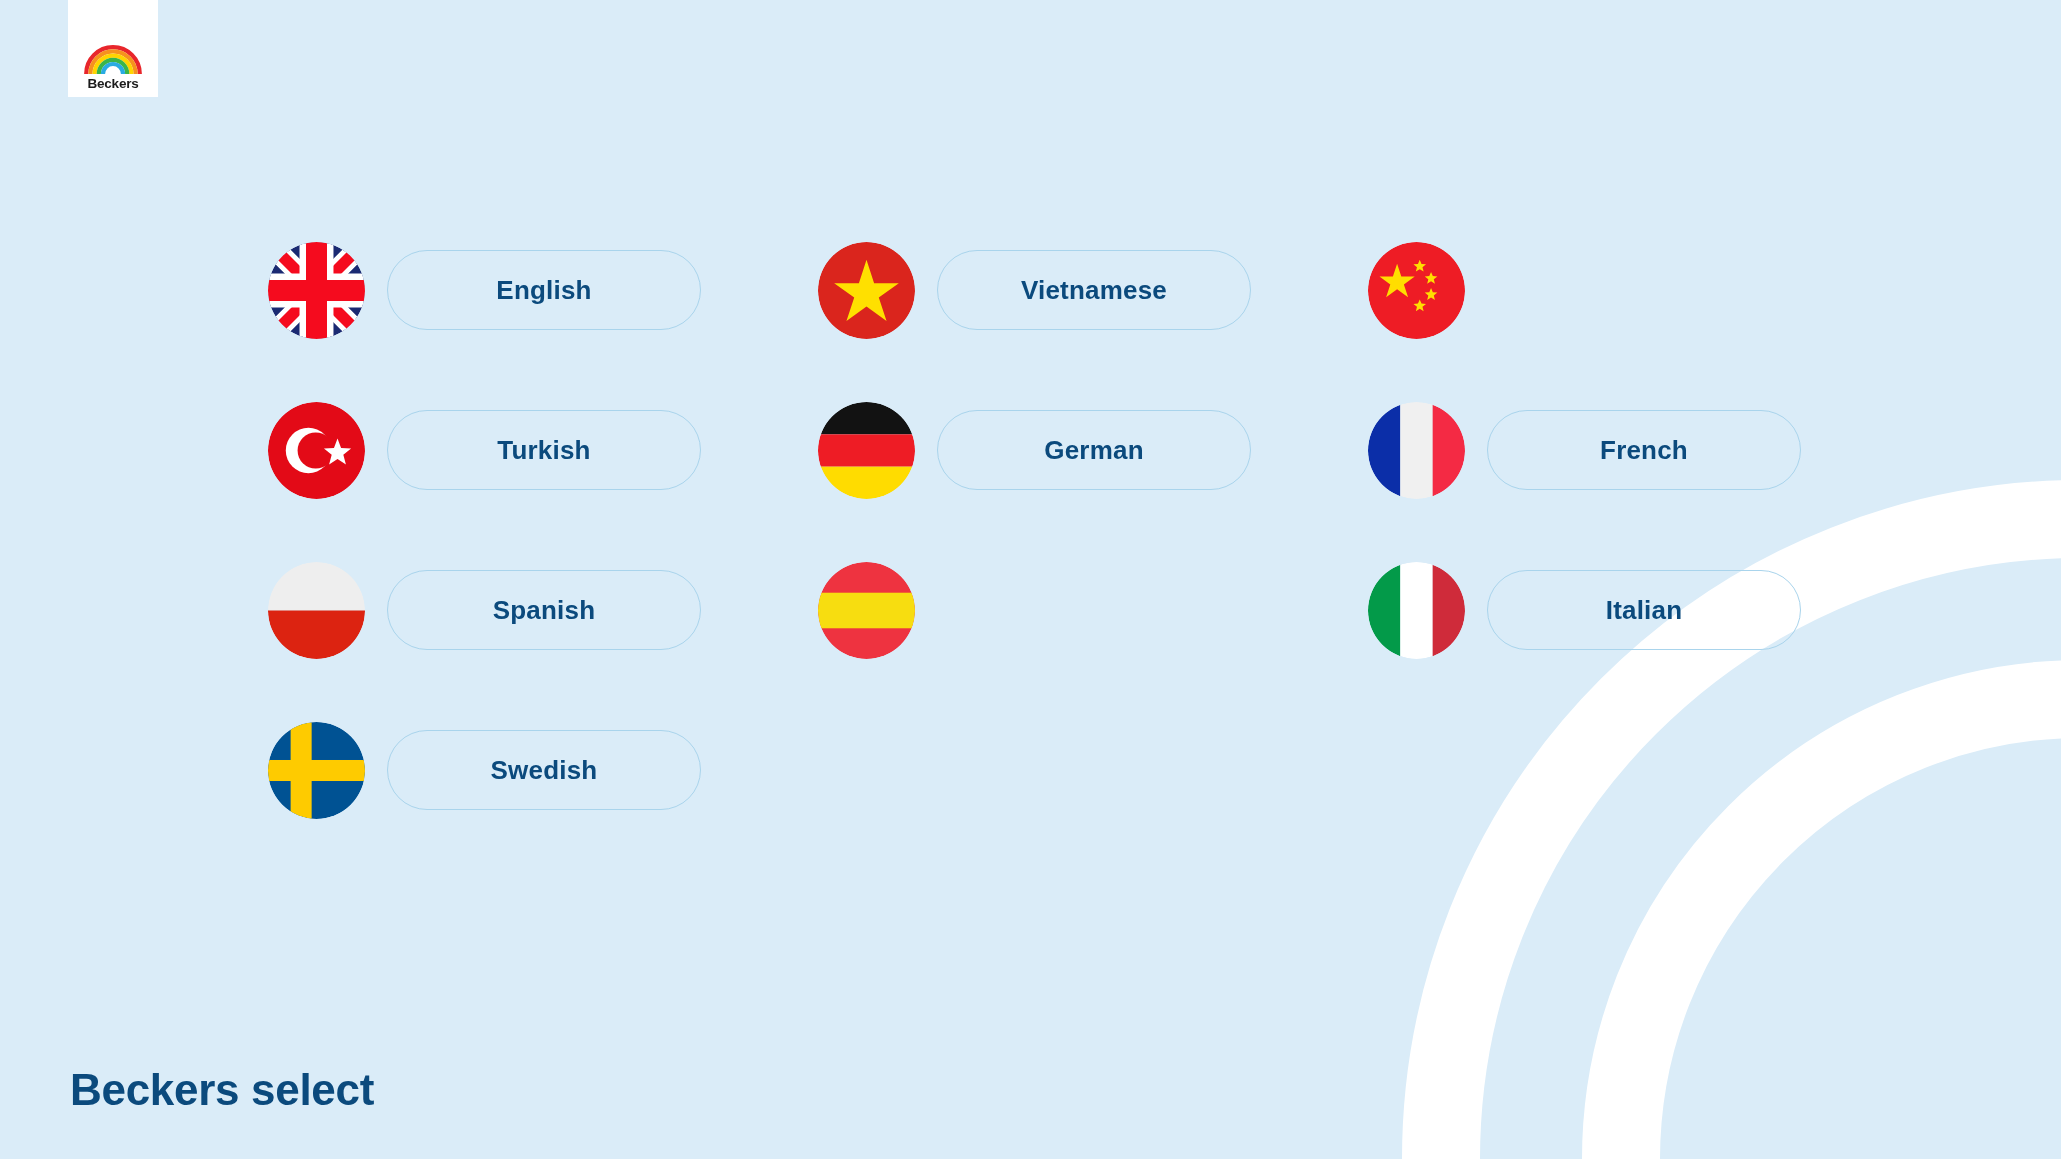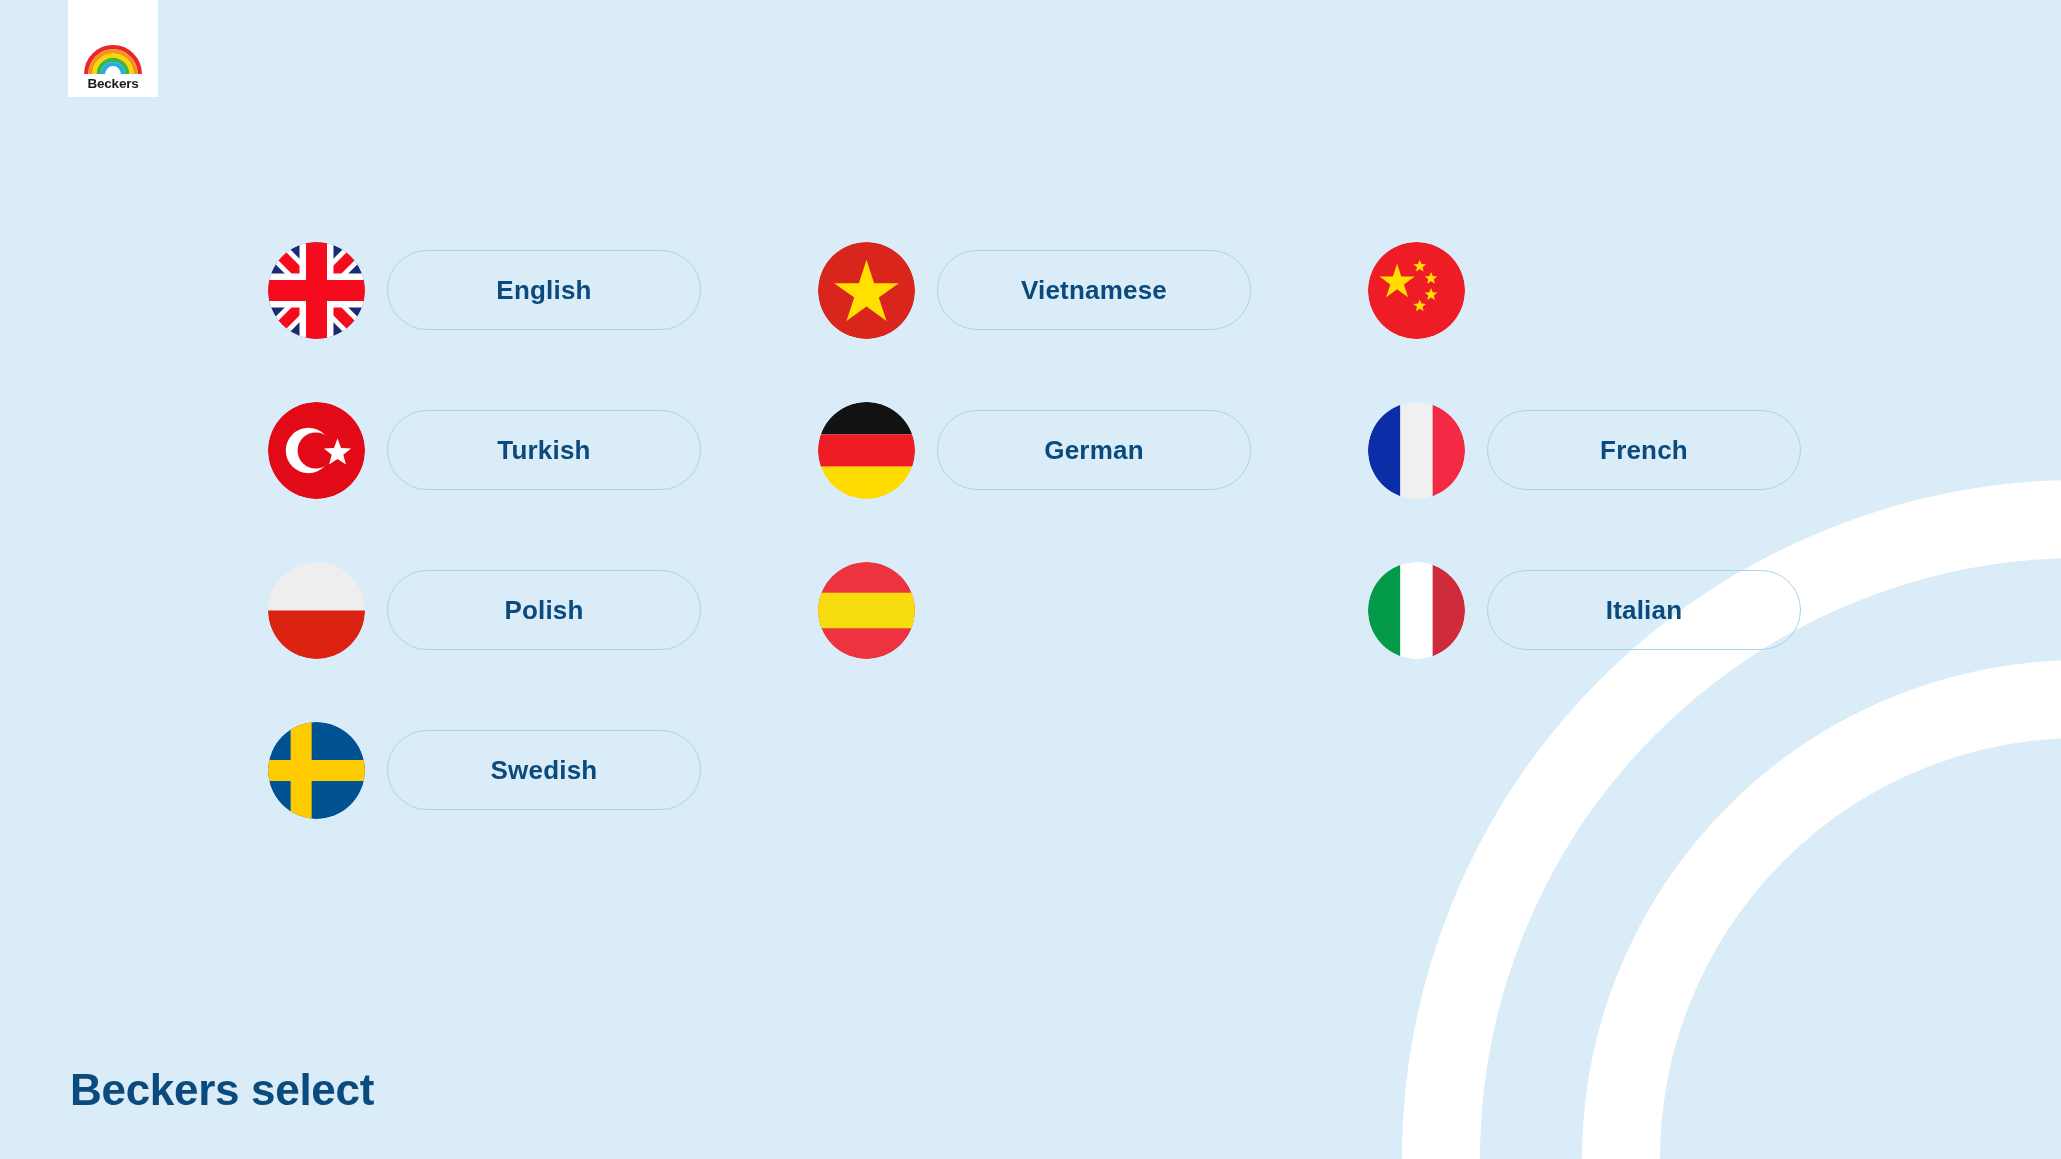--- a/index.html
+++ b/index.html
@@ -290,21 +290,21 @@
                 <circle cx="30" cy="30" r="30"></circle>
               </clipPath>
             </defs>
           <g clip-path="url(#cPL)">
             <rect width="60" height="30" y="0" fill="#eeeeee"></rect>
             <rect width="60" height="30" y="30" fill="#dc2311"></rect>
           </g>
         </svg>
       </span>
       <button class="lang-pill">
-        <span class="lang-pill-label">Polish</span>
+        <span class="lang-pill-label">Spanish</span>
       </button>
     </div>
 
     <div class="lang-cell">
       <span class="flag">
         <svg viewBox="0 0 60 60" aria-hidden="true">
           <defs>
               <clipPath id="cES">
                 <circle cx="30" cy="30" r="30"></circle>
               </clipPath>

